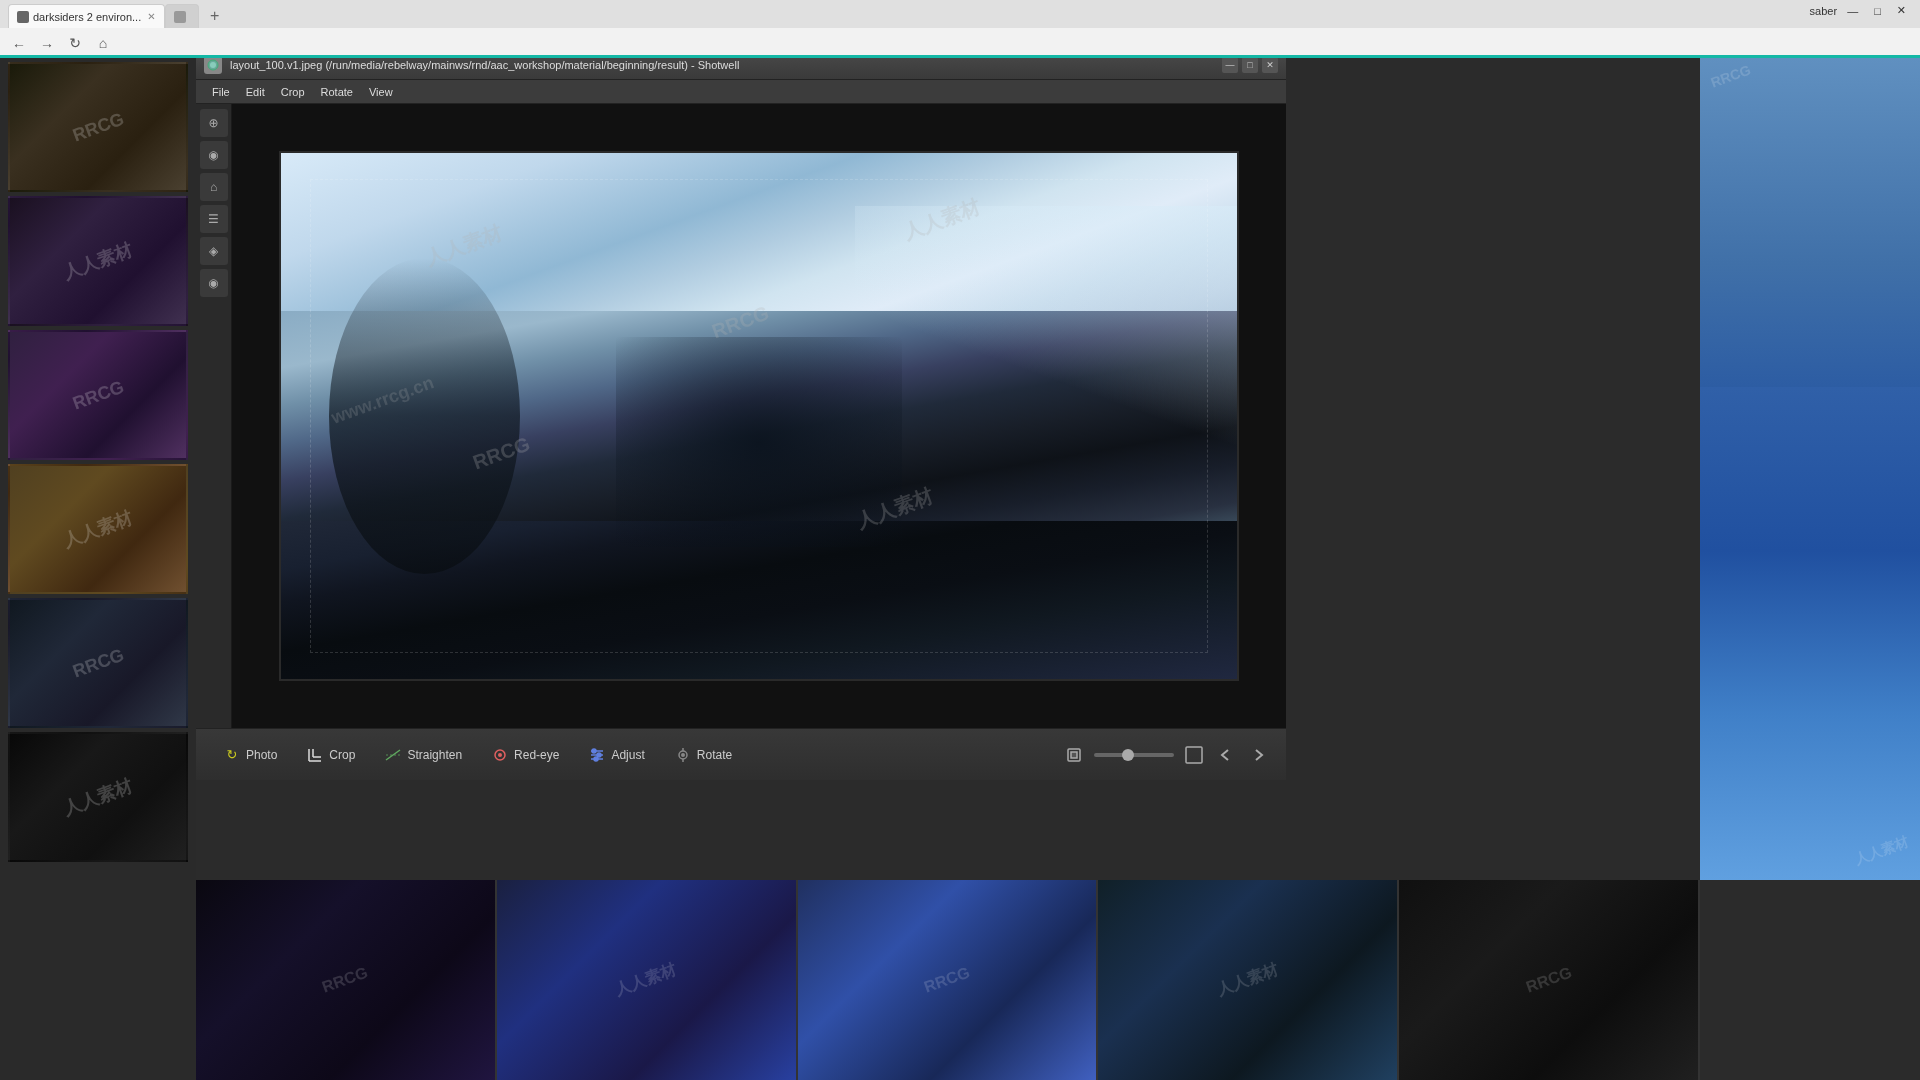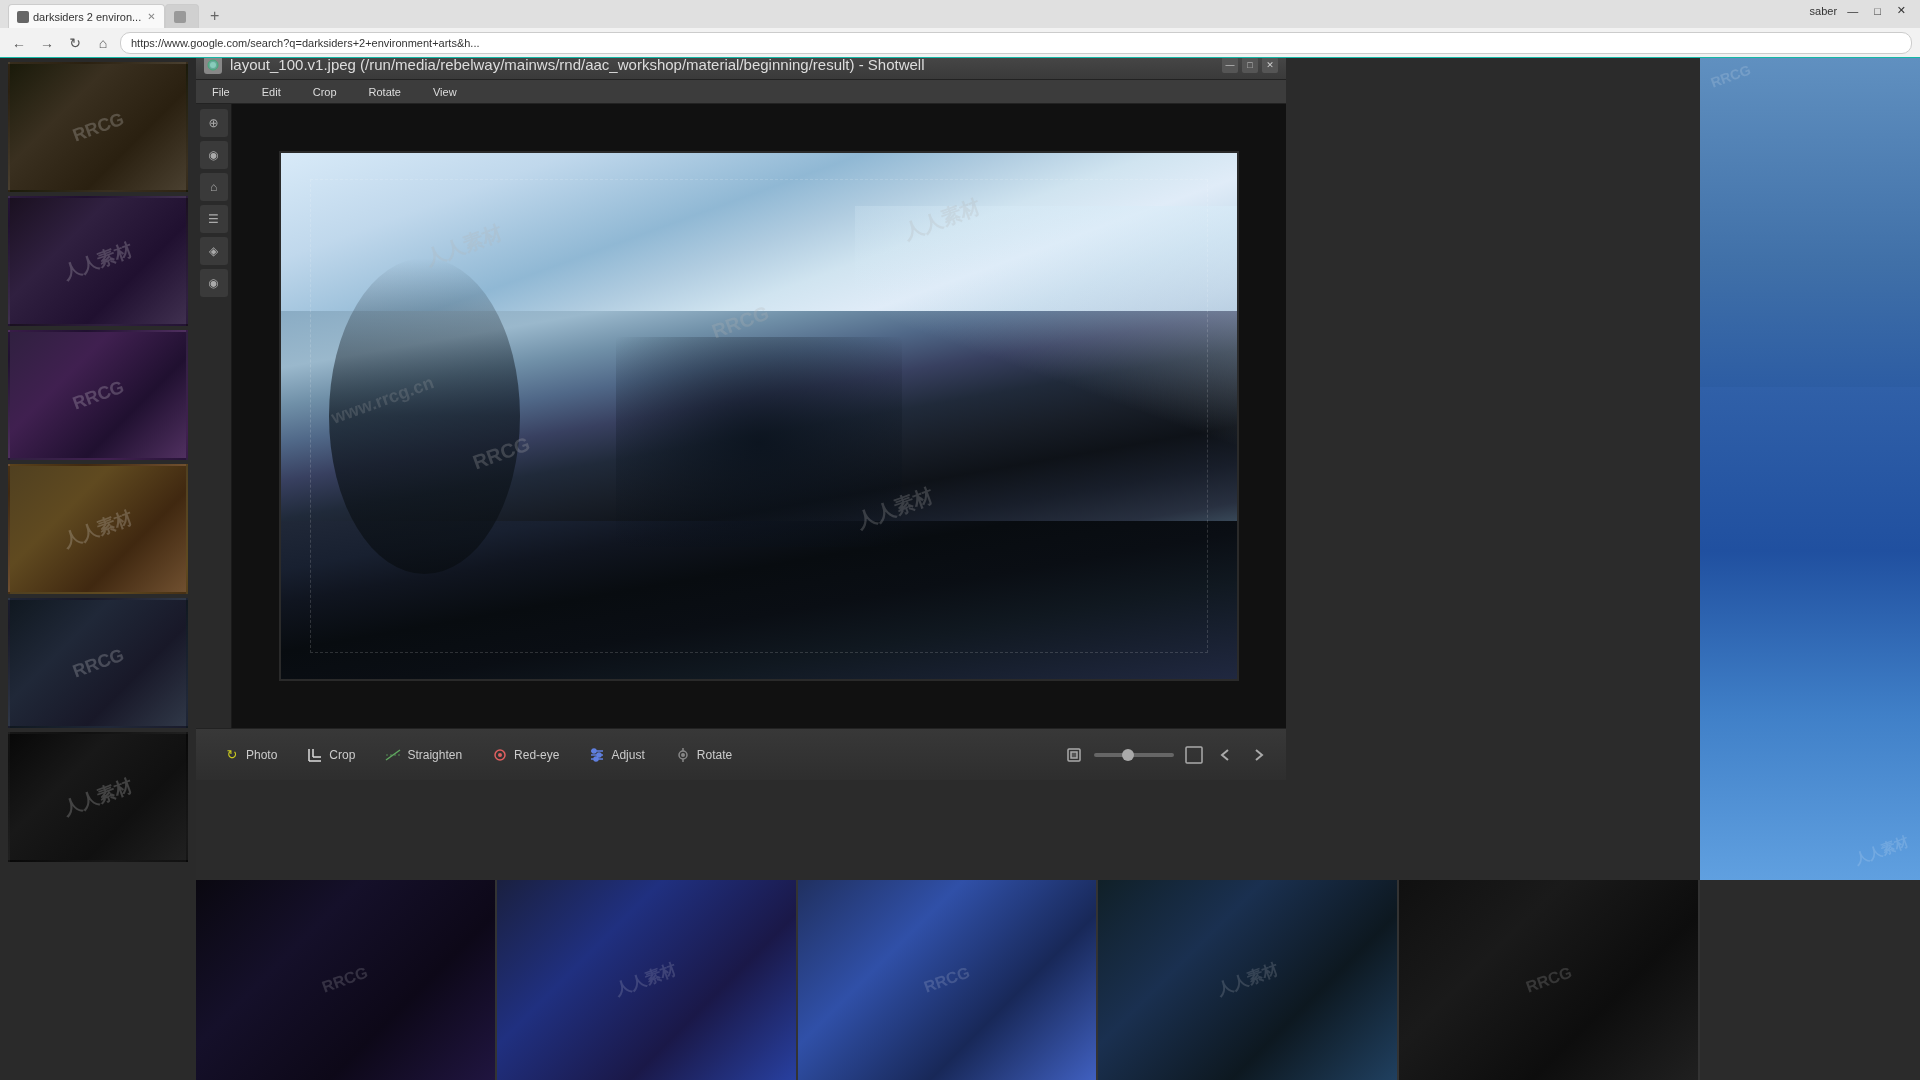--- a/index.html
+++ b/index.html
@@ -13,21 +13,21 @@
       position: relative;
     }
 
     
     .browser-chrome {
       position: absolute;
       top: 0; left: 0; right: 0;
       height: 58px;
       background: #f2f2f2;
       z-index: 100;
-      border-bottom: 1px solid #14b8a6;
+      border-bottom: 3px solid #14b8a6;
     }
     .browser-tab-bar {
       display: flex;
       align-items: center;
       height: 28px;
       background: #e0e0e0;
       padding: 4px 8px 0;
     }
     .browser-tab {
       display: flex;
@@ -114,21 +114,21 @@
     .shotwell-icon {
       width: 18px; height: 18px;
       background: #888;
       border-radius: 3px;
       margin-right: 8px;
       font-size: 10px;
       display: flex; align-items: center; justify-content: center;
       color: white;
     }
     .shotwell-title-text {
-      font-size: 15px;
+      font-size: 11px;
       color: #ddd;
       flex: 1;
       white-space: nowrap;
       overflow: hidden;
       text-overflow: ellipsis;
     }
     .shotwell-window-controls {
       display: flex;
       gap: 4px;
     }
@@ -144,21 +144,21 @@
     .win-btn.maximize { background: #555; }
     .win-btn.close { background: #555; }
 
     
     .shotwell-menubar {
       height: 24px;
       background: #3c3c3c;
       display: flex;
       align-items: center;
       padding: 0 8px;
-      gap: 16px;
+      gap: 0;
       border-bottom: 1px solid #222;
     }
     .menu-item {
       padding: 2px 8px;
       font-size: 11px;
       color: #ddd;
       cursor: pointer;
       border-radius: 2px;
     }
     .shotwell-sidebar {
@@ -472,21 +472,20 @@
       <span style="cursor:pointer;padding:2px 6px;">—</span>
       <span style="cursor:pointer;padding:2px 6px;">□</span>
       <span style="cursor:pointer;padding:2px 6px;">✕</span>
     </div>
   </div>
   <div class="browser-address-bar">
     <div class="nav-btn">←</div>
     <div class="nav-btn">→</div>
     <div class="nav-btn">↻</div>
     <div class="nav-btn">⌂</div>
-    <input class="address-input" type="text" value="https://www.google.com/search?q=darksiders+2+environment+arts&amp;h..." style="">
   </div>
 </div>
 
 <div class="shotwell-main-wrapper">
 
   <div class="shotwell-titlebar">
     <div class="shotwell-icon">
       <svg width="14" height="14" viewBox="0 0 14 14">
           <circle cx="7" cy="7" r="5" fill="#6a9" stroke="#4a7" stroke-width="1"></circle>
           <circle cx="7" cy="7" r="3" fill="#8cb"></circle>

